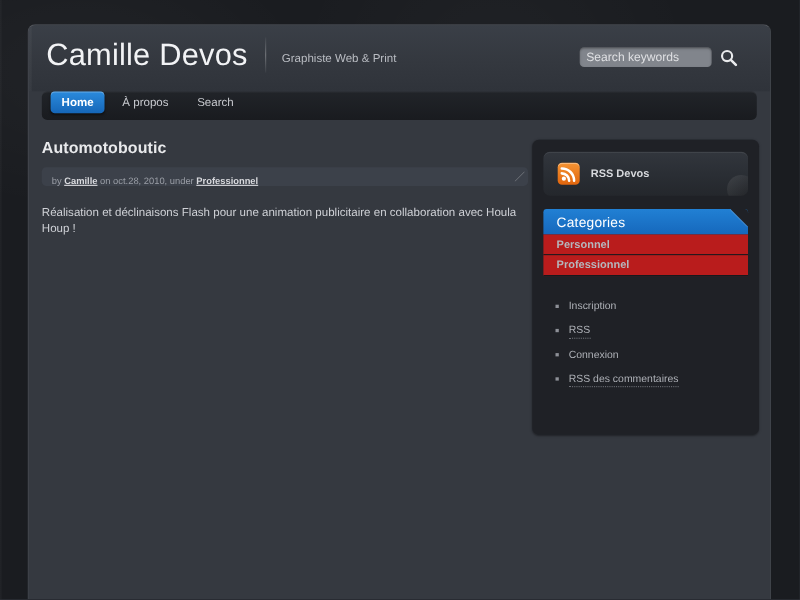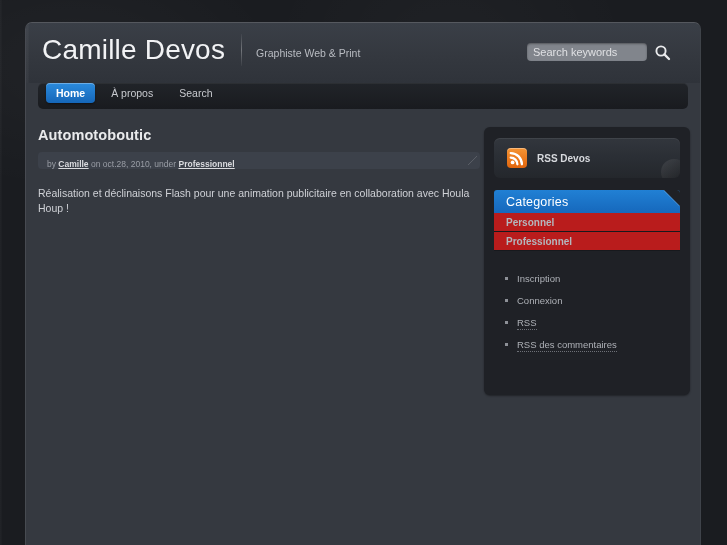--- a/index.html
+++ b/index.html
@@ -414,24 +414,24 @@
         <li>Personnel</li>
         <li>Professionnel</li>
       </ul>
 
       <div class="meta-section">
         <ul class="meta-list">
           <li>
             <span>Inscription</span>
           </li>
           <li>
-            <span>Connexion</span>
+            <span class="dotted">RSS</span>
           </li>
           <li>
-            <span class="dotted">RSS</span>
+            <span>Connexion</span>
           </li>
           <li>
             <span class="dotted">RSS des commentaires</span>
           </li>
         </ul>
       </div>
 
     </div>
 
   </div>

